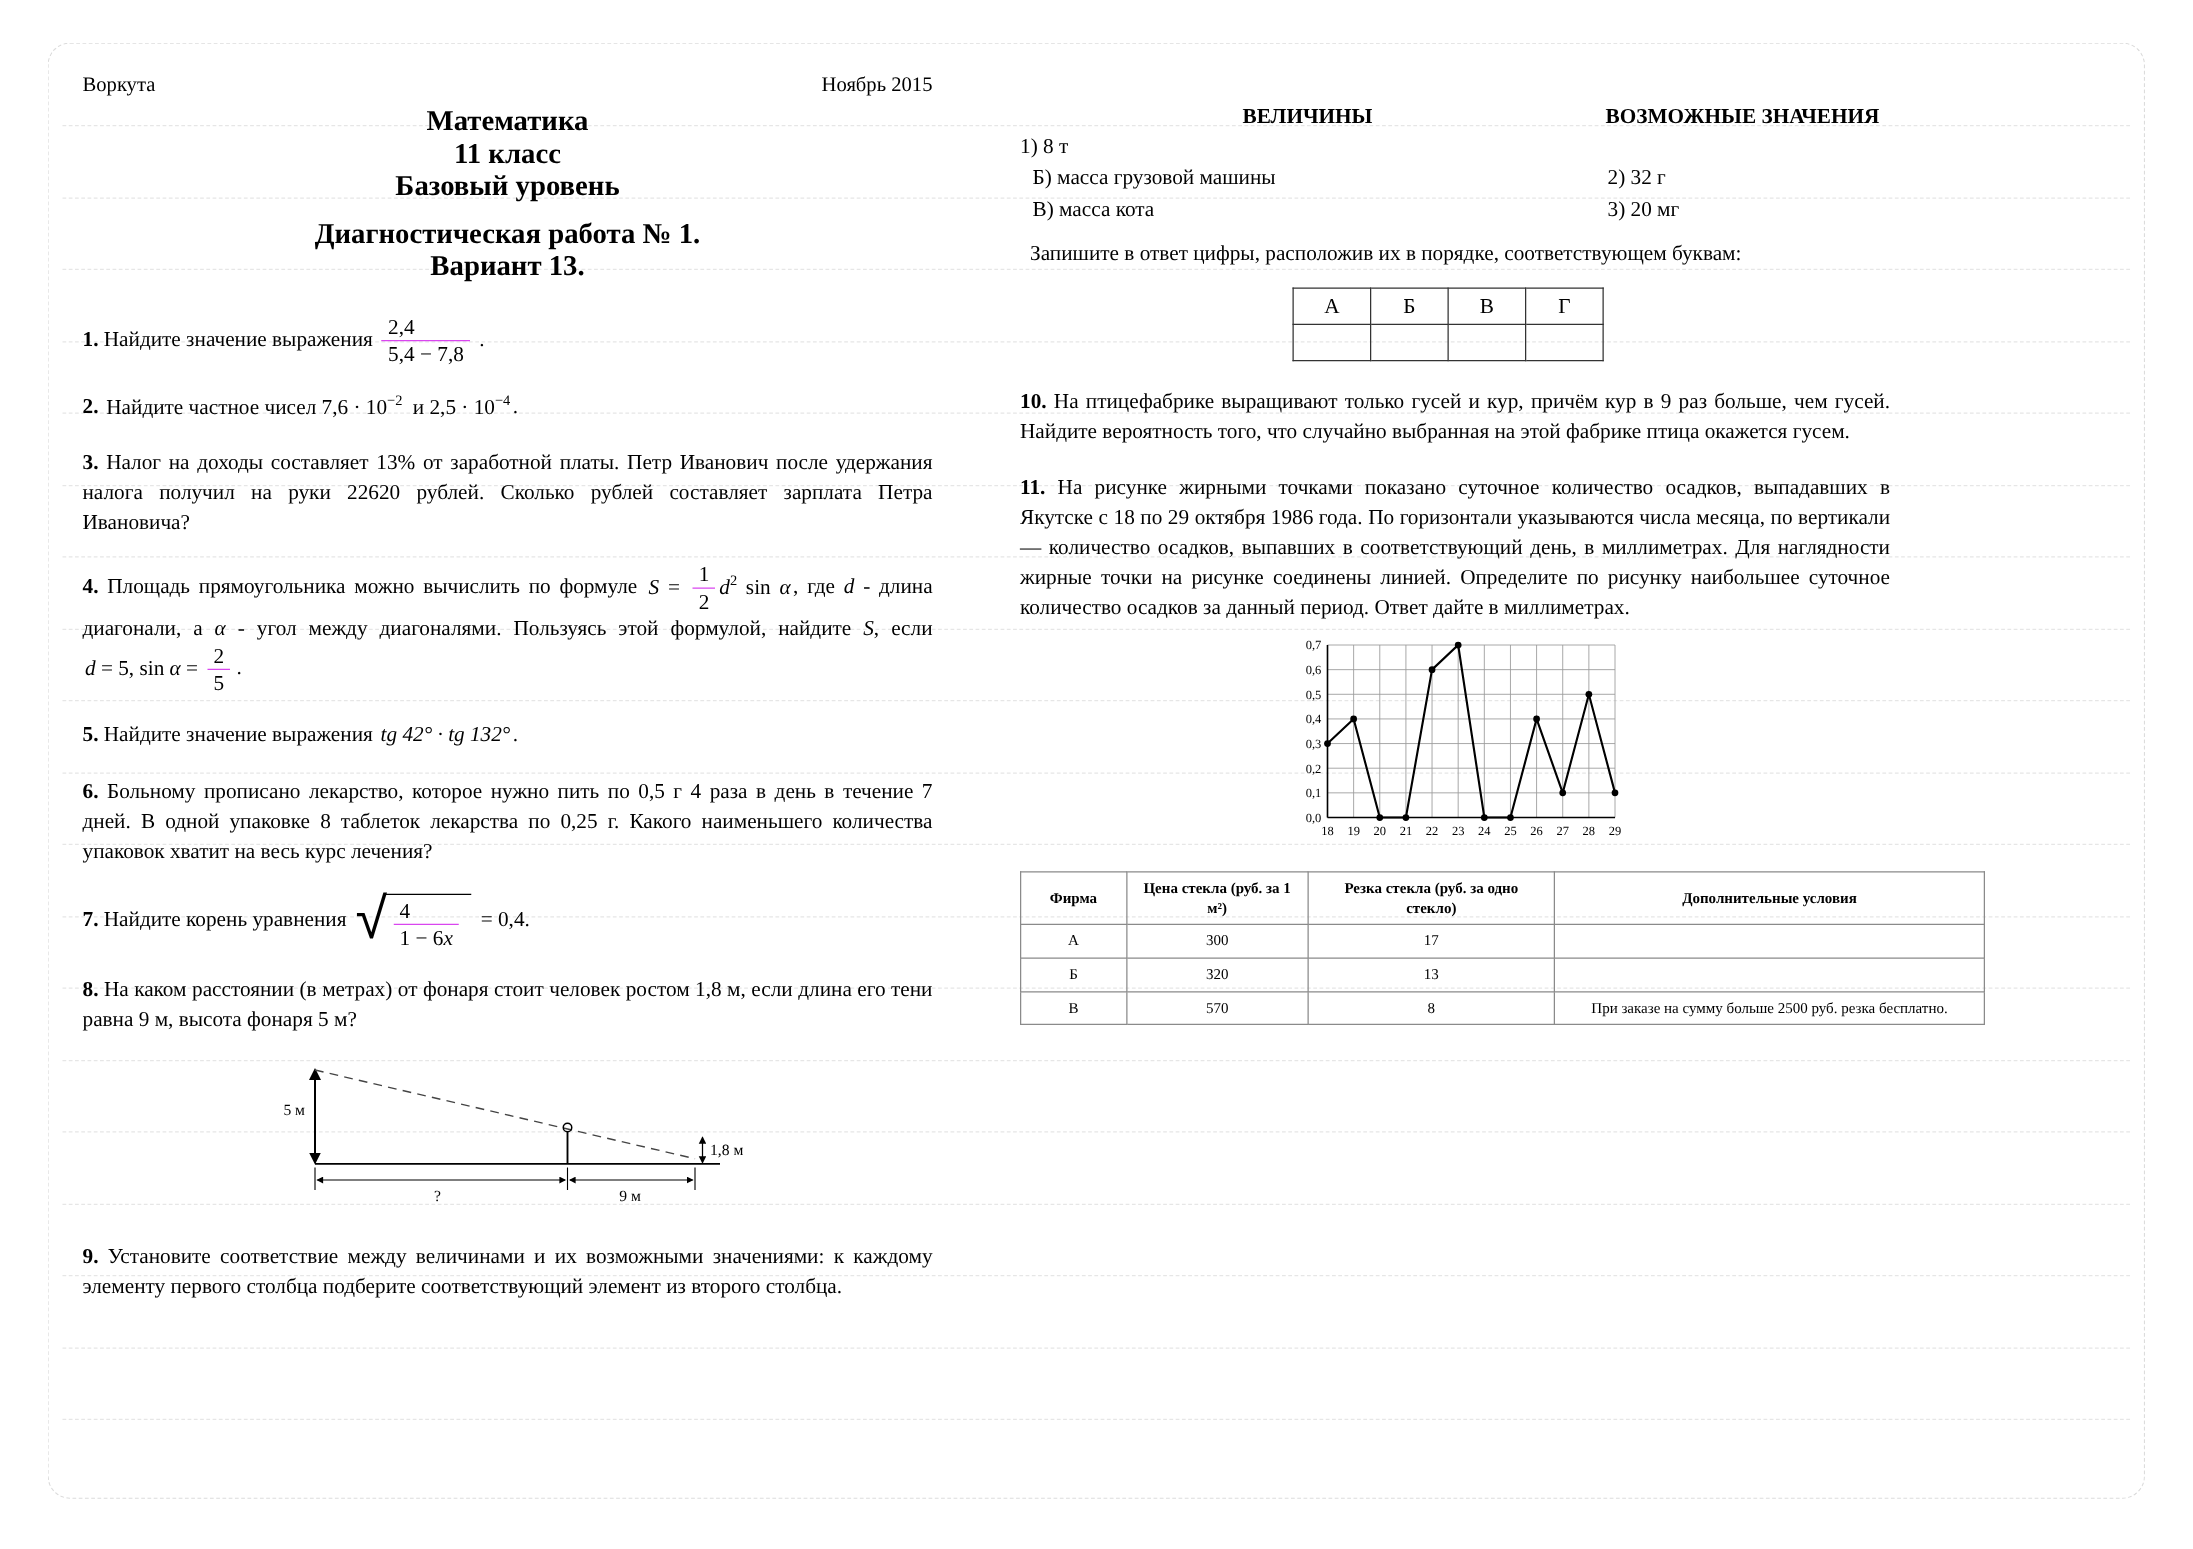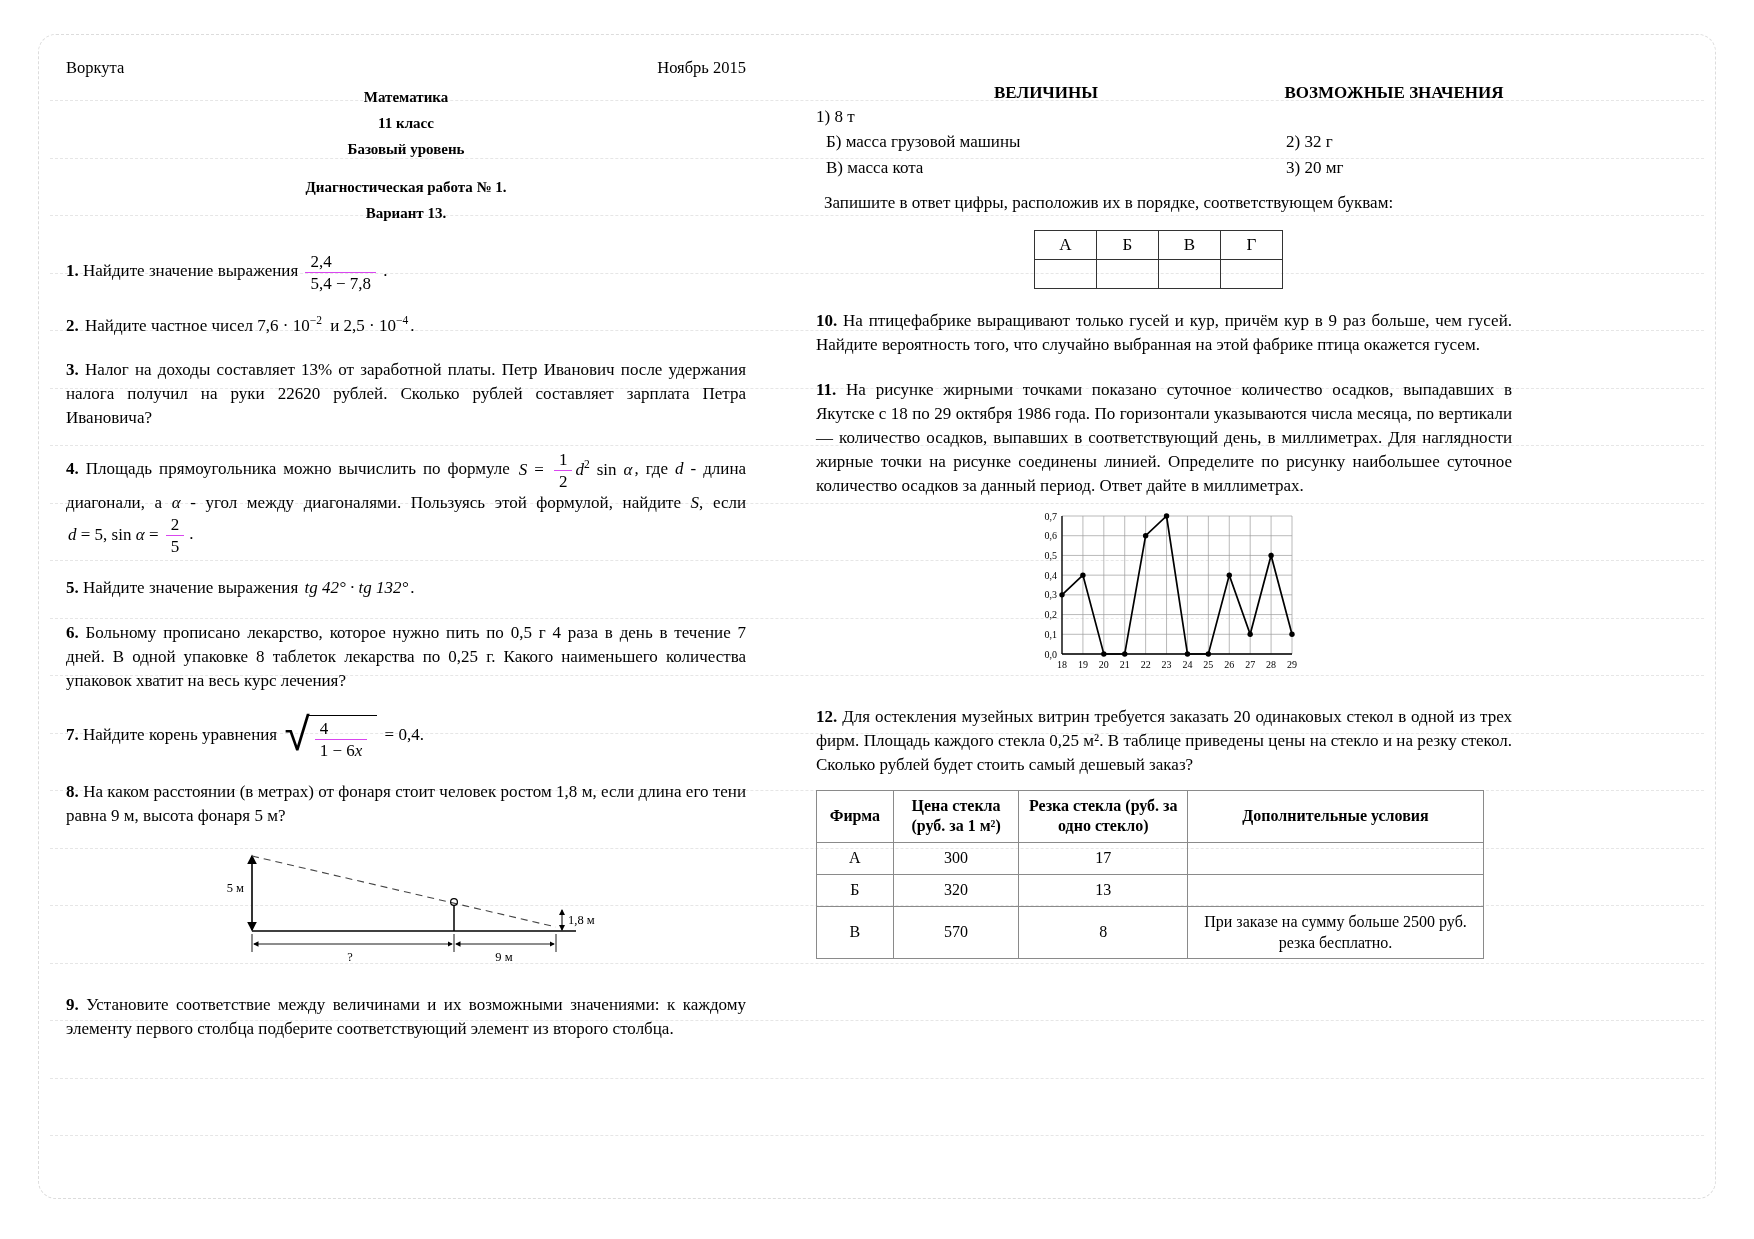--- a/index.html
+++ b/index.html
@@ -12,21 +12,21 @@
     position:absolute; left:38px; top:34px; right:38px; bottom:40px;
     border:1px dashed #dcdcdc; border-radius:18px; pointer-events:none;
   }
   .ruling { position:absolute; inset:0; z-index:0; pointer-events:none; }
   .dash-line { position:absolute; left:50px; right:50px; border-top:1px dashed #e6e6e6; }
 
   .col-left  { position:absolute; left:66px;  top:58px; width:680px; z-index:1; }
   .col-right { position:absolute; left:816px; top:56px; width:696px; z-index:1; }
 
   .header-row { display:flex; justify-content:space-between; font-size:16.5px; }
-  .title-block, .subtitle-block { text-align:center; font-weight:bold; font-size:15px; line-height:26px; }
+  .title-block, .subtitle-block { text-align:center; font-weight:bold; font-size:23px; line-height:26px; }
   .title-block { margin-top:6px; }
   .subtitle-block { margin-top:12px; }
 
   .problem { margin:20px 0 0 0; text-align:justify; line-height:1.42; }
   .problem.first { margin-top:26px; }
   .problem b { font-weight:bold; }
 
   .math { white-space:nowrap; margin:0 2px; }
   .frac { display:inline-block; vertical-align:middle; text-align:left; line-height:1.12; margin:0 3px; }
   .frac .num { display:block; padding:0 5px 1px 5px; }
@@ -46,21 +46,21 @@
   .match-row { display:flex; line-height:1.38; margin-top:2px; }
   .match-row .m-left  { width:460px; padding-left:10px; }
   .match-row .m-right { flex:1; }
   .instruction { margin-top:14px; padding-left:8px; text-align:justify; }
 
   .ans-table { border-collapse:collapse; margin:12px 0 0 218px; }
   .ans-table td { border:1px solid #333; width:61px; height:28px; text-align:center; font-size:17px; padding:0; }
 
   .chart-wrap { margin:8px 0 0 208px; }
 
-  .firms-table { border-collapse:collapse; width:668px; margin-top:12px; font-size:16px; }
+  .firms-table { border-collapse:collapse; width:772px; margin-top:12px; font-size:12px; }
   .firms-table th, .firms-table td { border:1px solid #8a8a8a; padding:5px 8px; text-align:center; vertical-align:middle; line-height:1.3; }
   .firms-table th { font-weight:bold; }
 </style>
 </head>
 <body>
 
 <div class="page">
   <div class="ruling">
       <div class="dash-line" style="top: 100px;"></div>
       <div class="dash-line" style="top: 157.5px;"></div>
@@ -304,24 +304,20 @@
           <circle cx="142.54545454545456" cy="10" r="2.7" fill="#000"></circle>
           <circle cx="163.45454545454544" cy="148" r="2.7" fill="#000"></circle>
           <circle cx="184.36363636363637" cy="148" r="2.7" fill="#000"></circle>
           <circle cx="205.27272727272728" cy="69.14285714285714" r="2.7" fill="#000"></circle>
           <circle cx="226.1818181818182" cy="128.28571428571428" r="2.7" fill="#000"></circle>
           <circle cx="247.0909090909091" cy="49.428571428571416" r="2.7" fill="#000"></circle>
           <circle cx="268" cy="128.28571428571428" r="2.7" fill="#000"></circle>
         </svg>
     </div>
 
-    <p class="problem">
-      <b>12.</b>
-      <span>Для остекления музейных витрин требуется заказать 20 одинаковых стекол в одной из трех фирм. Площадь каждого стекла 0,25 м². В таблице приведены цены на стекло и на резку стекол. Сколько рублей будет стоить самый дешевый заказ?</span>
-    </p>
 
     <table class="firms-table">
       <colgroup>
         <col style="width:78px">
           <col style="width:134px">
           <col style="width:182px">
           <col>
       </colgroup>
       <tbody>
           <tr>

